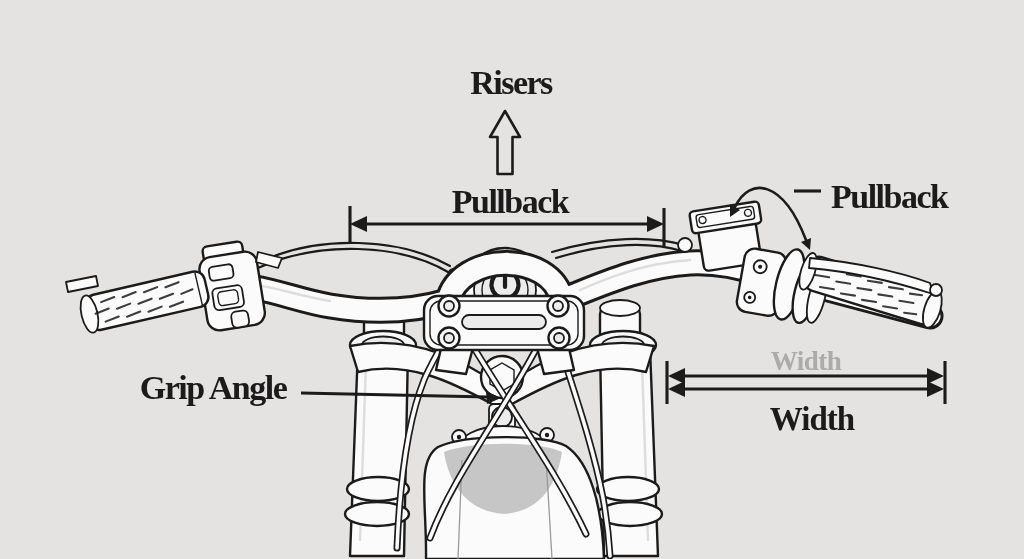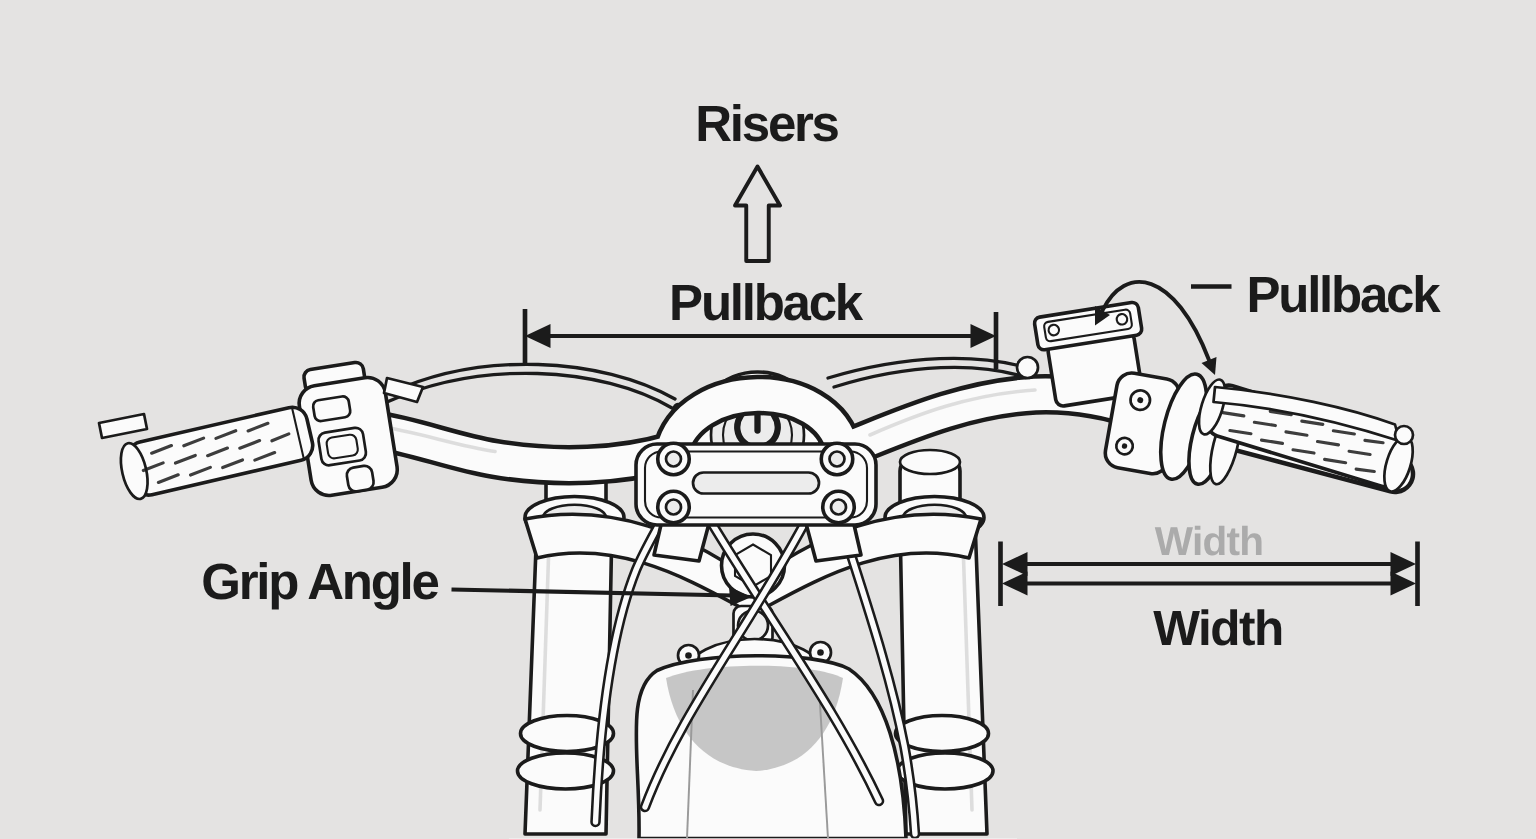--- a/index.html
+++ b/index.html
@@ -1,21 +1,21 @@
 <!DOCTYPE html>
 <html style="--bg: #e4e3e2; --ink: #1b1b1b; --part: #fbfbfb; --panel: #ececec; --shade: #b9b9b9; --faded: #ababab; --hl: #d6d6d6;"><head>
 <meta charset="utf-8">
 <style>
   :root{
     --bg:#e4e3e2; --ink:#1b1b1b; --part:#fbfbfb; --panel:#ececec;
     --shade:#b9b9b9; --faded:#ababab; --hl:#d6d6d6;
   }
   html,body{margin:0;padding:0;}
   .stage{position:relative;width:1024px;height:559px;background:var(--bg);overflow:hidden;
-         font-family:Liberation Sans, sans-serif;}
+         font-family:Liberation Serif, serif;}
   svg{position:absolute;left:0;top:0;}
   .p   {fill:var(--part);stroke:var(--ink);stroke-width:2.4;stroke-linejoin:round;}
   .p2  {fill:var(--part);stroke:var(--ink);stroke-width:1.8;stroke-linejoin:round;}
   .pp  {fill:var(--panel);stroke:var(--ink);stroke-width:1.8;}
   .o   {fill:none;stroke:var(--ink);stroke-width:2.6;stroke-linecap:round;stroke-linejoin:round;}
   .thin{fill:none;stroke:var(--ink);stroke-width:1.4;}
   .hl  {fill:none;stroke:var(--hl);stroke-width:2.4;stroke-linecap:round;opacity:.8;}
   .tube-o{fill:none;stroke:var(--ink);stroke-width:27;stroke-linecap:round;}
   .tube-i{fill:none;stroke:var(--part);stroke-width:21;stroke-linecap:round;}
   .cable {fill:none;stroke:var(--ink);stroke-width:2.2;stroke-linecap:round;}

